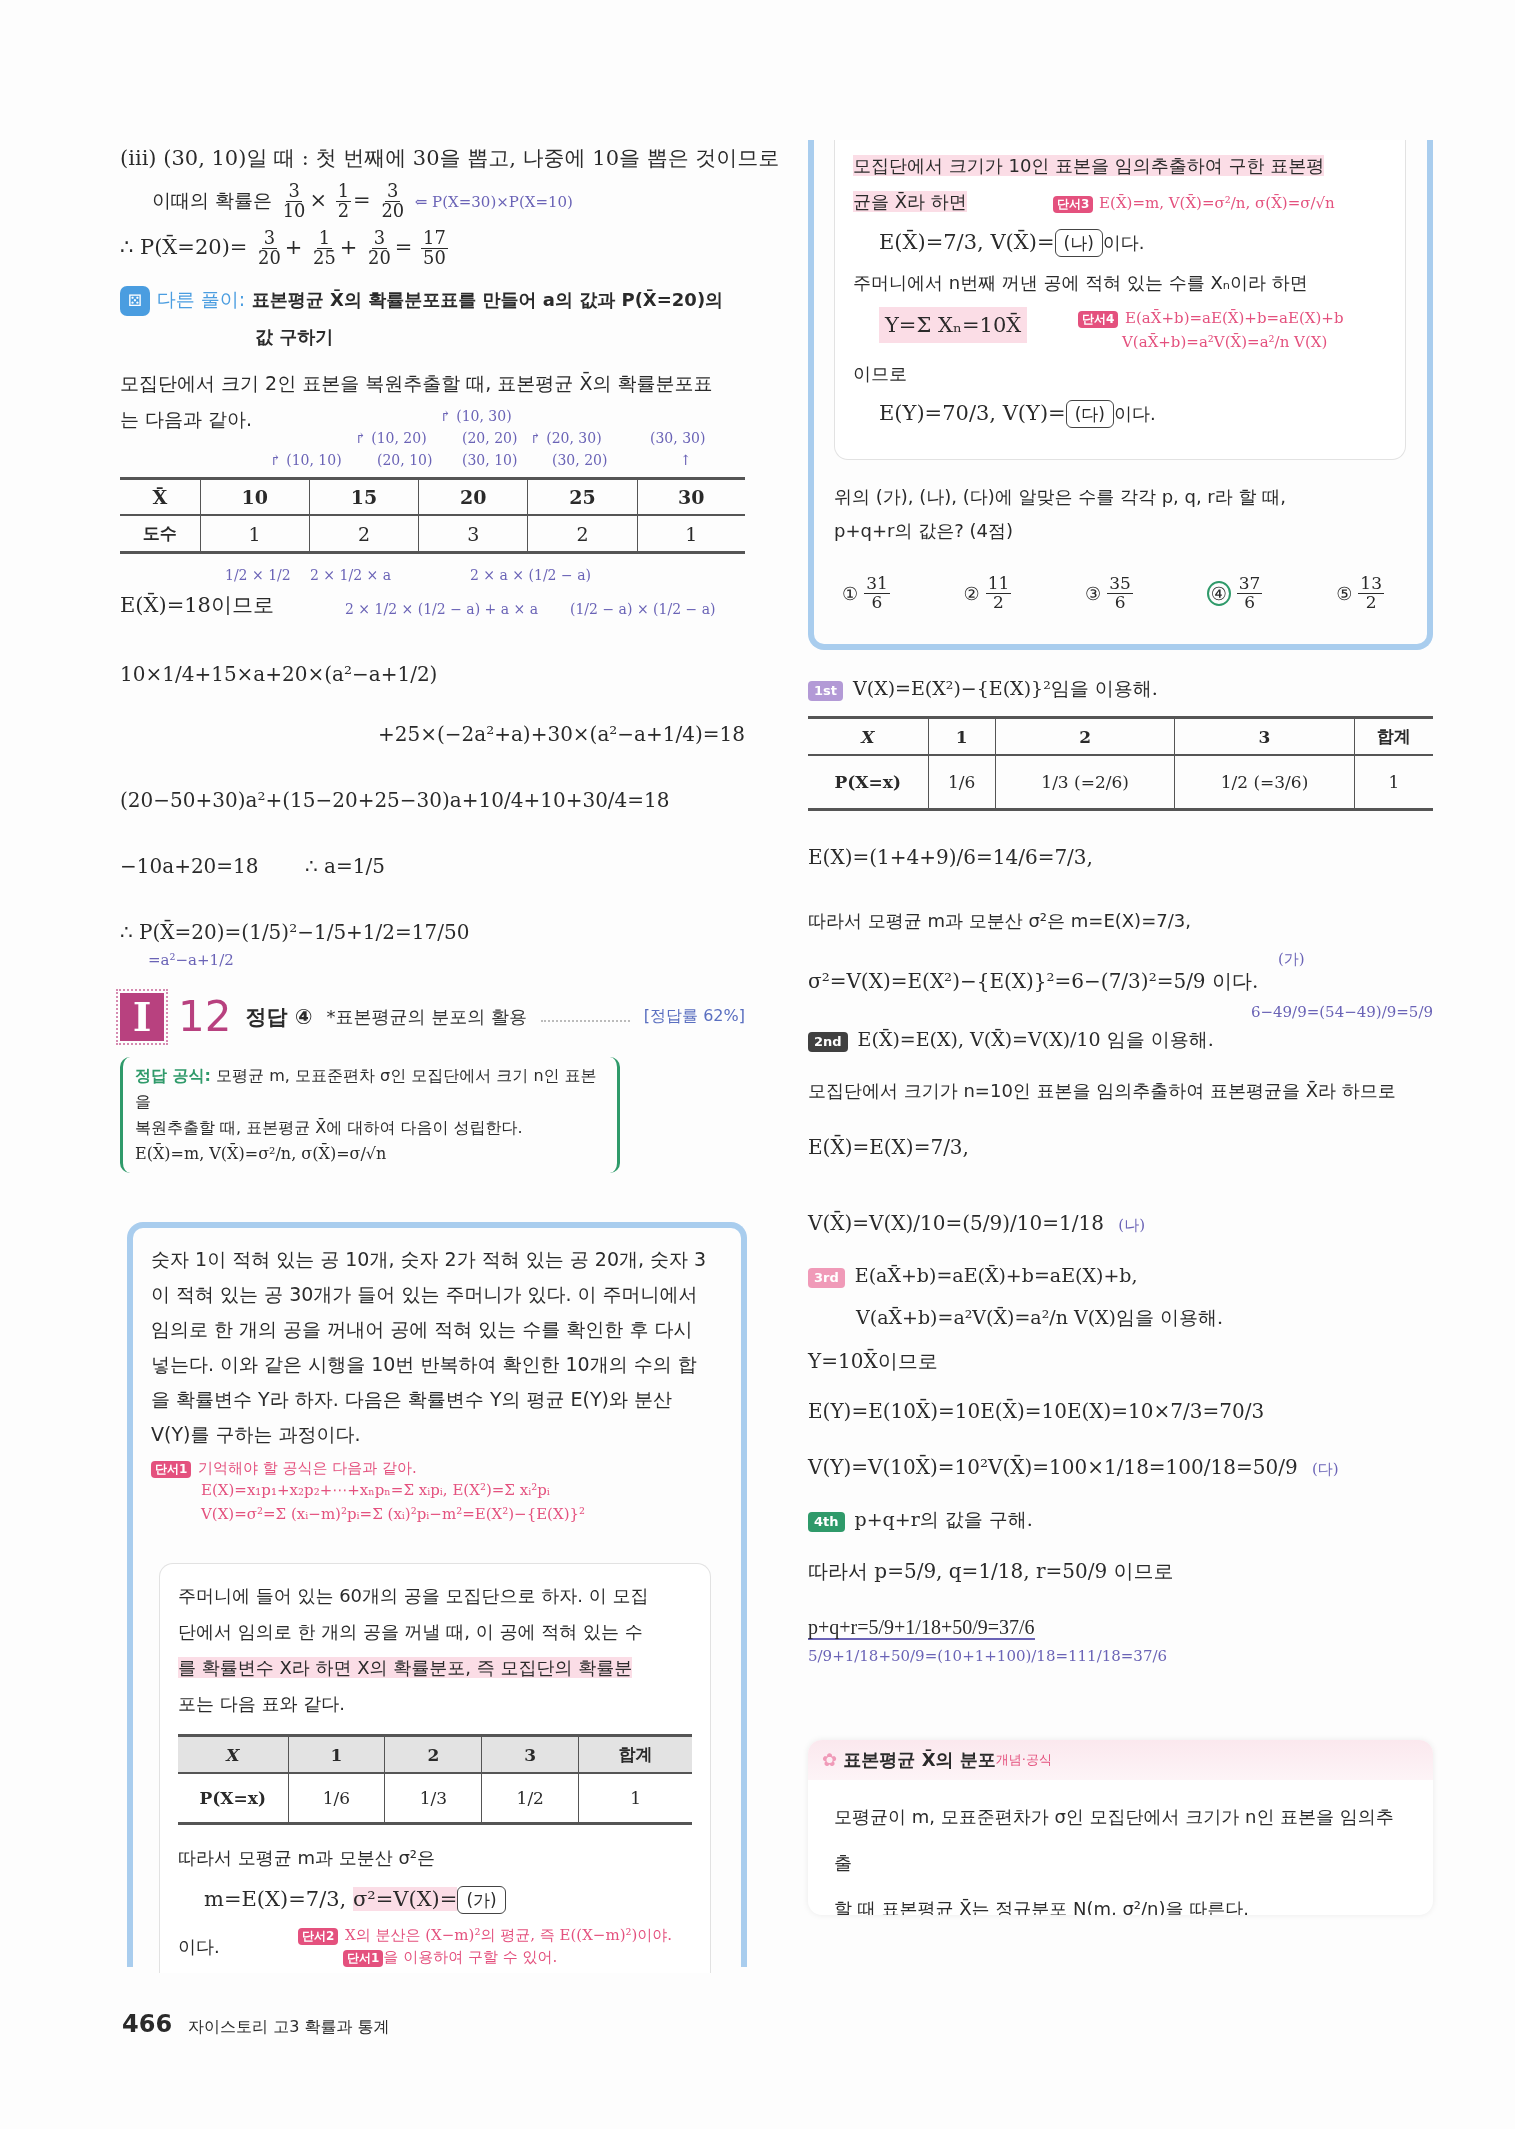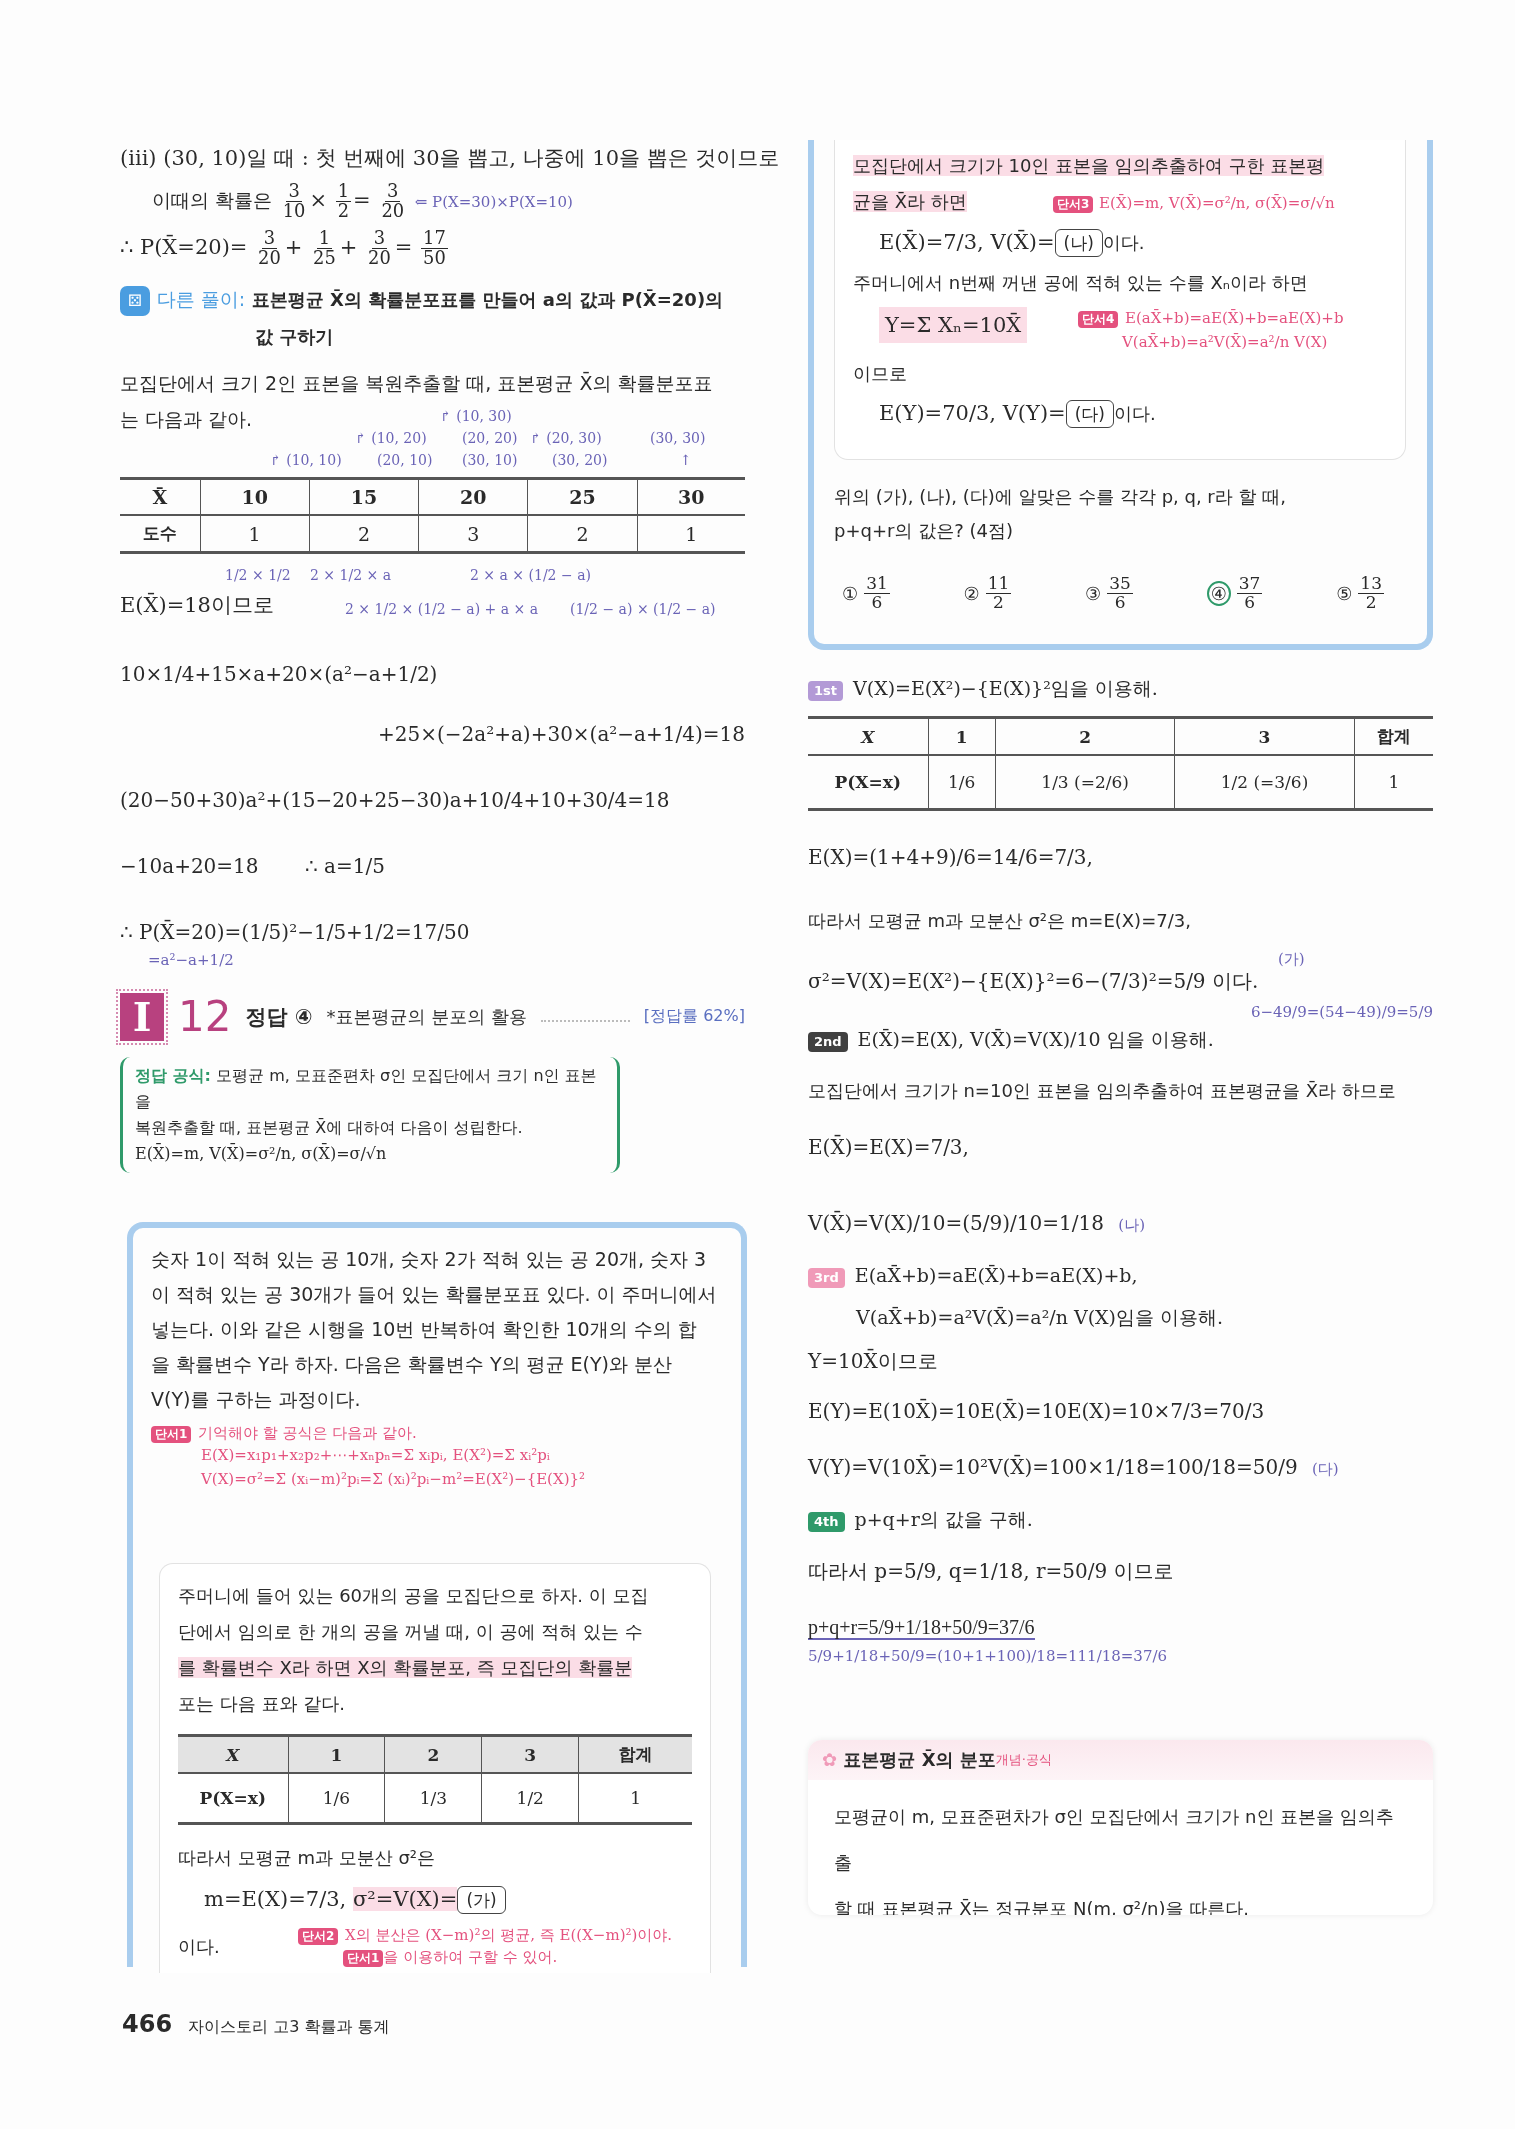--- a/index.html
+++ b/index.html
@@ -178,21 +178,22 @@
   <div class="formula-box">
     <div><span class="ft">정답 공식:</span> <span>모평균 m, 모표준편차 σ인 모집단에서 크기 n인 표본을</span></div>
     <div>복원추출할 때, 표본평균 X̄에 대하여 다음이 성립한다.</div>
     <div style="font-family:'DejaVu Serif',serif">E(X̄)=m, V(X̄)=σ²/n, σ(X̄)=σ/√n</div>
   </div>
 </div>
 
 <div class="problem-box">
   <div style="font-size:19px; line-height:35px;" class="sans">
     <div>숫자 1이 적혀 있는 공 10개, 숫자 2가 적혀 있는 공 20개, 숫자 3</div>
-    <div>이 적혀 있는 공 30개가 들어 있는 확률분포표 있다. 이 주머니에서</div>
+    <div>이 적혀 있는 공 30개가 들어 있는 주머니가 있다. 이 주머니에서</div>
+    <div>임의로 한 개의 공을 꺼내어 공에 적혀 있는 수를 확인한 후 다시</div>
     <div>넣는다. 이와 같은 시행을 10번 반복하여 확인한 10개의 수의 합</div>
     <div>을 확률변수 Y라 하자. 다음은 확률변수 Y의 평균 E(Y)와 분산</div>
     <div>V(Y)를 구하는 과정이다.</div>
   </div>
   <div style="margin-top:2px;">
     <span class="hint-tag">단서1</span>
     <span class="note-pink sans">기억해야 할 공식은 다음과 같아.</span>
     <div class="note-pink" style="padding-left:50px; line-height:24px;">E(X)=x₁p₁+x₂p₂+⋯+xₙpₙ=Σ xᵢpᵢ, E(X²)=Σ xᵢ²pᵢ</div>
     <div class="note-pink" style="padding-left:50px; line-height:24px;">V(X)=σ²=Σ (xᵢ−m)²pᵢ=Σ (xᵢ)²pᵢ−m²=E(X²)−{E(X)}²</div>
   </div>

